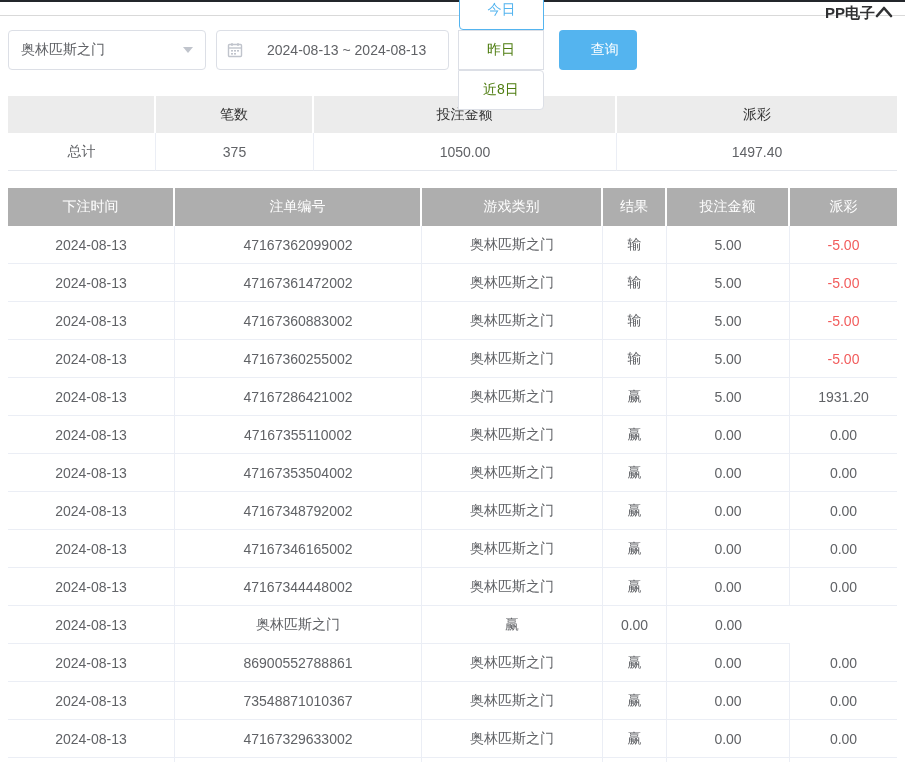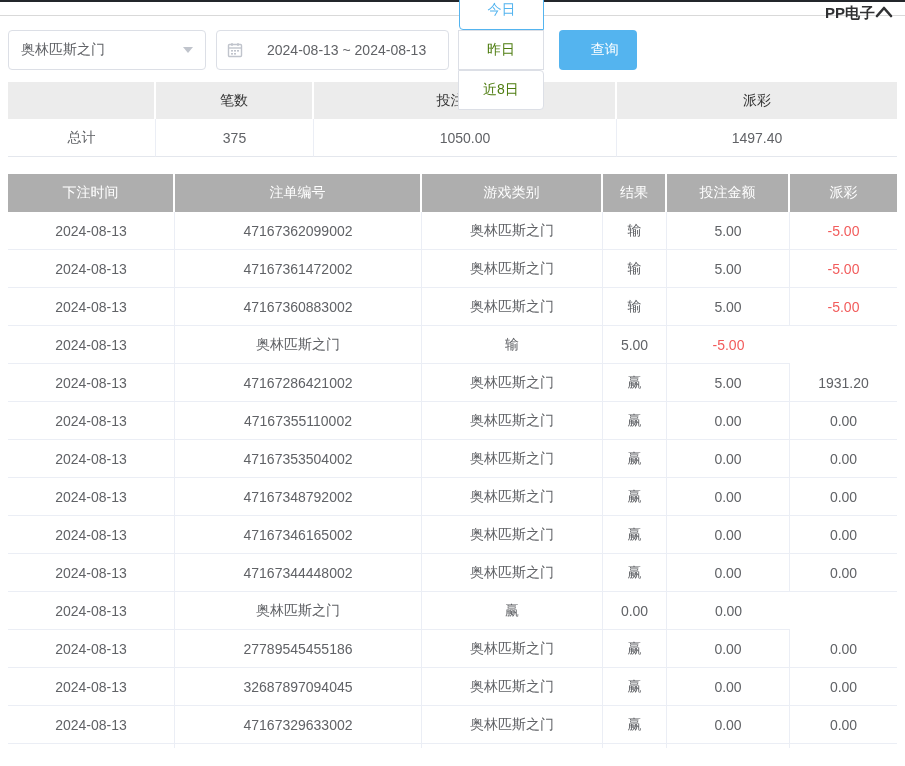--- a/index.html
+++ b/index.html
@@ -31,21 +31,21 @@
     font-family:inherit; }
   .seg-btn:first-child { border-radius:4px 0 0 4px; margin-left:0; }
   .seg-btn:last-child { border-radius:0 4px 4px 0; }
   .seg-btn.active { color:#54b4ef; border-color:#54b4ef; z-index:2; }
 
   .search-btn { margin-left:15px; width:78px; height:40px; background:#54b4ef;
     color:#fff; border:none; border-radius:4px; font-size:14px; cursor:pointer;
     font-family:inherit;padding-left:14px; }
 
   
-  .sum-table { margin:12px 8px 0 8px; font-size:14px; }
+  .sum-table { margin:26px 8px 0 8px; font-size:14px; }
   .sum-head, .sum-row { display:grid; grid-template-columns:148px 158px 303px 1fr; }
   .sum-head > div { background:#ececec; height:37px; display:flex; align-items:center;
     justify-content:center; color:#333; border-right:2px solid #fff; }
   .sum-head > div:last-child { border-right:none; }
   .sum-row > div { height:38px; display:flex; align-items:center; justify-content:center;
     color:#606266; border-right:1px solid #ebeef5; border-bottom:1px solid #e4e7ed; background:#fff; }
   .sum-row > div:last-child { border-right:none; }
 
   
   .main-table { margin:17px 8px 0 8px; font-size:14px; }
@@ -154,20 +154,21 @@
           <div>2024-08-13</div>
           <div>47167360883002</div>
           <div>奥林匹斯之门</div>
           <div>输</div>
           <div>5.00</div>
           <div class="neg">-5.00</div>
         </div>
 
         <div class="mt-row">
           <div>2024-08-13</div>
+          <div>47167360255002</div>
           <div>奥林匹斯之门</div>
           <div>输</div>
           <div>5.00</div>
           <div class="neg">-5.00</div>
         </div>
 
         <div class="mt-row">
           <div>2024-08-13</div>
           <div>47167286421002</div>
           <div>奥林匹斯之门</div>
@@ -224,30 +225,30 @@
         <div class="mt-row">
           <div>2024-08-13</div>
           <div>奥林匹斯之门</div>
           <div>赢</div>
           <div>0.00</div>
           <div>0.00</div>
         </div>
 
         <div class="mt-row">
           <div>2024-08-13</div>
-          <div>27789545455186</div>
-          <div>奥林匹斯之门</div>
-          <div>赢</div>
-          <div>0.00</div>
-          <div>0.00</div>
-        </div>
-
-        <div class="mt-row">
-          <div>2024-08-13</div>
-          <div>32687897094045</div>
+          <div>86900552788861</div>
+          <div>奥林匹斯之门</div>
+          <div>赢</div>
+          <div>0.00</div>
+          <div>0.00</div>
+        </div>
+
+        <div class="mt-row">
+          <div>2024-08-13</div>
+          <div>73548871010367</div>
           <div>奥林匹斯之门</div>
           <div>赢</div>
           <div>0.00</div>
           <div>0.00</div>
         </div>
 
         <div class="mt-row">
           <div>2024-08-13</div>
           <div>47167329633002</div>
           <div>奥林匹斯之门</div>

